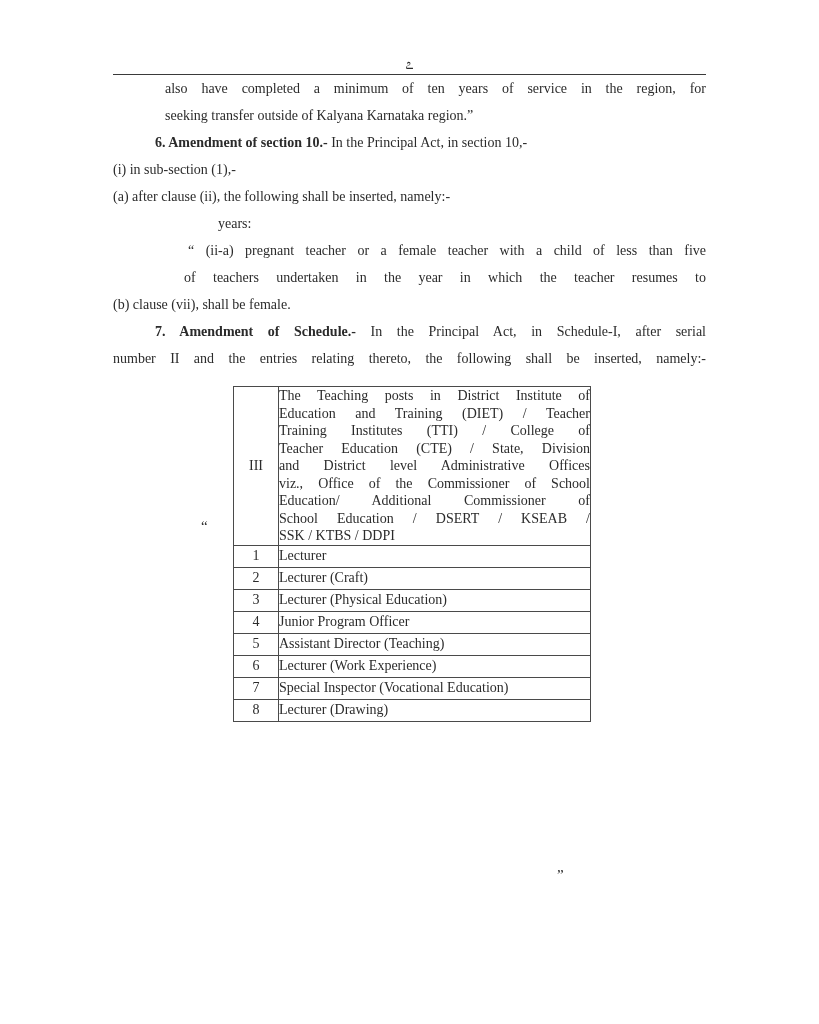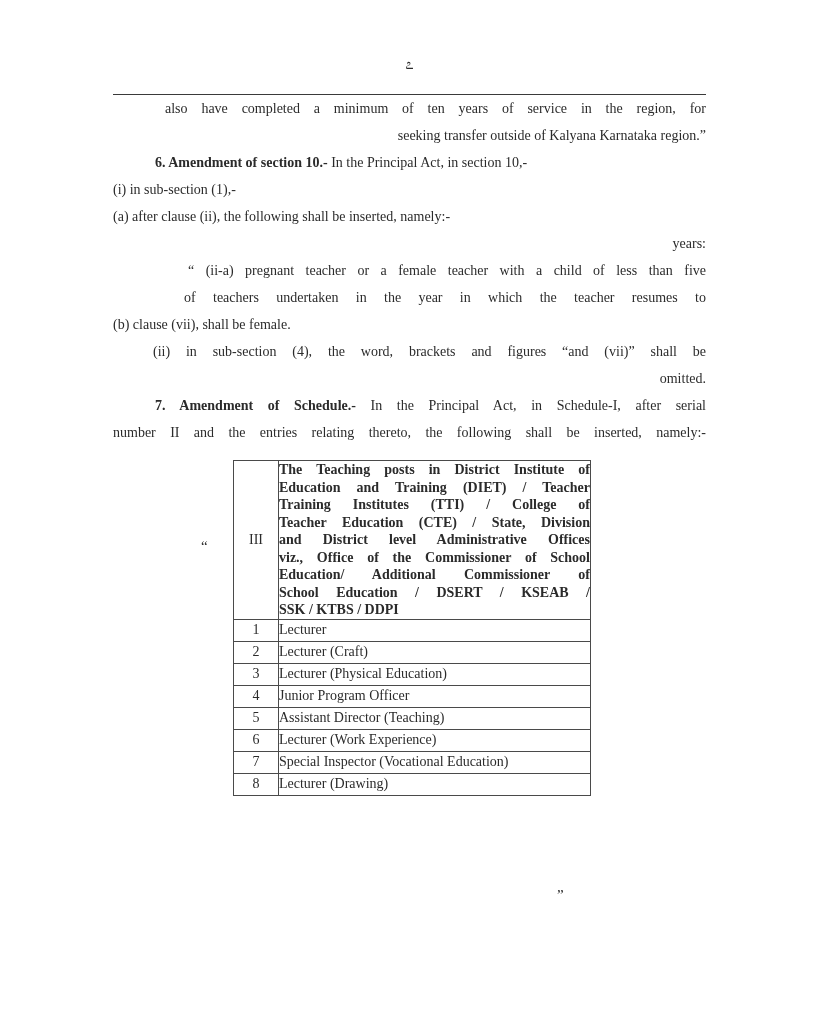--- a/index.html
+++ b/index.html
@@ -9,27 +9,27 @@
     background:#ffffff;
     font-family:"Liberation Serif","DejaVu Serif",serif;
     color:#2b2b2b;
     overflow:hidden;
   }
   .page-number{
     position:absolute;top:56px;left:0;width:100%;
     text-align:center;font-size:15px;color:#2b2b2b;
   }
   .content{
-    position:absolute;left:113px;top:94px;width:593px;
+    position:absolute;left:113px;top:74px;width:593px;
     border-top:1.5px solid #3a3a3a;
     font-size:14px;line-height:27px;
     text-align:left;
   }
   .content p{margin:0;padding:0;}
-  .line{display:block;text-align:right;}
+  .line{display:block;}
   .jl{text-align:justify;text-align-last:justify;}
   .b{font-weight:bold;}
 
   .p-cont{margin-top:7px;}
   .p-cont .line{margin-left:52px;}
   .p-sec6{margin-top:8px;text-indent:42px;}
   .p-item-i{margin-top:2px;margin-left:37px;}
   .p-item-a{margin-top:2px;margin-left:50px;}
   .p-iia{margin-top:8px;}
   .p-iia .l1{margin-left:75px;}
@@ -55,21 +55,20 @@
   table.schedule td{
     border:1px solid #4a4a4a;
     padding:0;
     vertical-align:middle;
   }
   td.sl-cell{width:44px;text-align:center;}
   td.desc-cell{
     padding:2px 5px 2px 6px;
     line-height:17.5px;
     vertical-align:middle;
-    font-weight:bold;
   }
   td.desc-cell .dline{display:block;}
   td.desc-cell .djl{text-align:justify;text-align-last:justify;}
   tr.post-row td{height:21px;line-height:20px;}
   td.post-cell{padding-left:9px;}
 </style>
 </head>
 <body>
 
 <div class="page">
@@ -93,24 +92,20 @@
       <span class="line l2">years:</span>
       <span class="line l1 jl">“ (ii-a) pregnant teacher or a female teacher with a child of less than five</span>
     </p>
 
     <p class="p-proviso">
       <span class="line jl">of teachers undertaken in the year in which the teacher resumes to</span>
     </p>
 
     <p class="p-item-b">(b) clause (vii), shall be female.</p>
 
-    <p class="p-item-ii">
-      <span class="line l1 jl">(ii) in sub-section (4), the word, brackets and figures “and (vii)” shall be</span>
-      <span class="line">omitted.</span>
-    </p>
 
     <p class="p-sec7">
       <span class="line l1 jl"><span class="b">7. Amendment of Schedule.-</span><span> In the Principal Act, in Schedule-I, after serial</span></span>
       <span class="line jl">number II and the entries relating thereto, the following shall be inserted, namely:-</span>
     </p>
 
     <span class="open-quote">“</span>
 
     <table class="schedule">
       <tbody>

